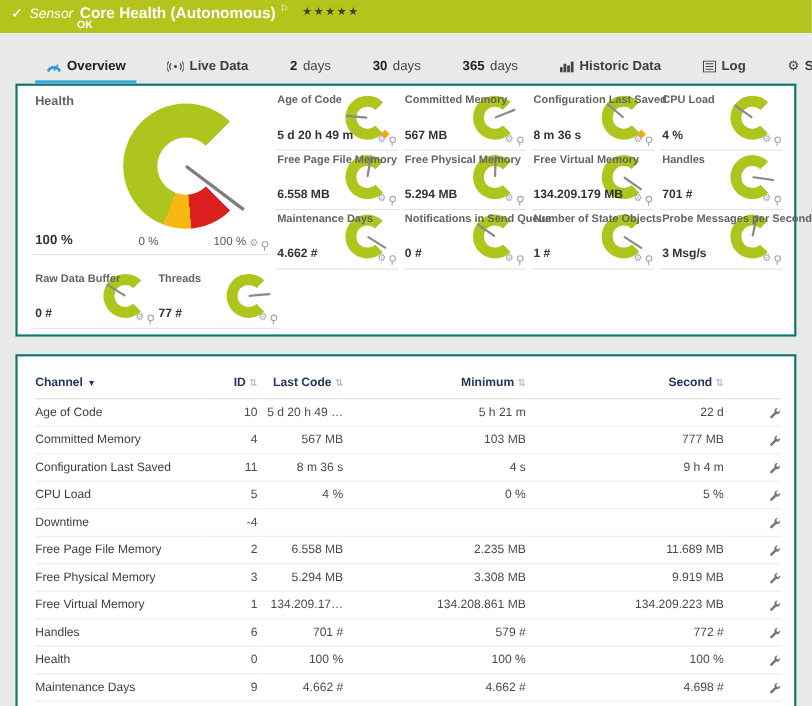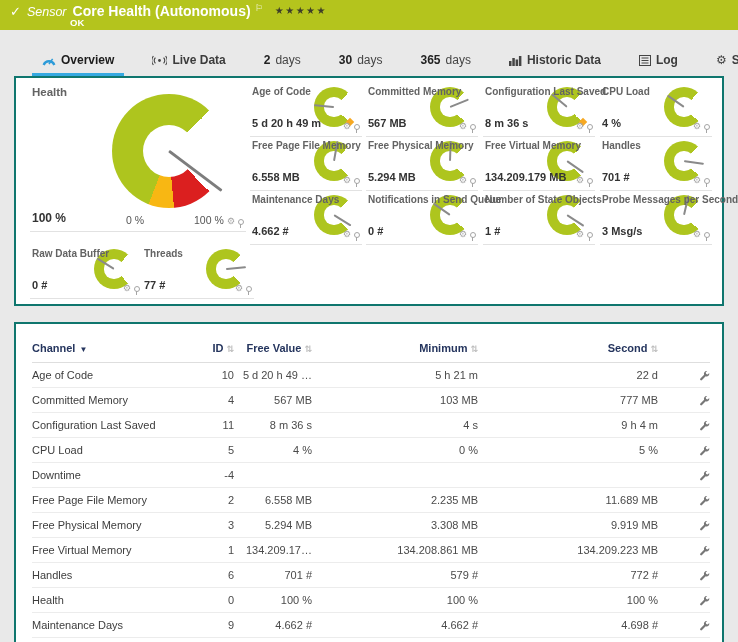--- a/index.html
+++ b/index.html
@@ -367,21 +367,21 @@
           <col style="width:52px">
           <col style="width:78px">
           <col style="width:166px">
           <col style="width:180px">
           <col style="width:52px">
         </colgroup>
       <thead>
         <tr>
           <th class="c-ch"><span>Channel</span><span class="sort-active">▼</span></th>
           <th class="num"><span>ID</span><span class="sort-idle">⇅</span></th>
-          <th class="num"><span>Free Value</span><span class="sort-idle">⇅</span></th>
+          <th class="num"><span>Last Code</span><span class="sort-idle">⇅</span></th>
           <th class="num"><span>Minimum</span><span class="sort-idle">⇅</span></th>
           <th class="num"><span>Second</span><span class="sort-idle">⇅</span></th>
           <th></th>
         </tr>
       </thead>
       <tbody id="rows">
 
         <tr>
           <td class="c-ch">Age of Code</td>
           <td class="num">10</td>

